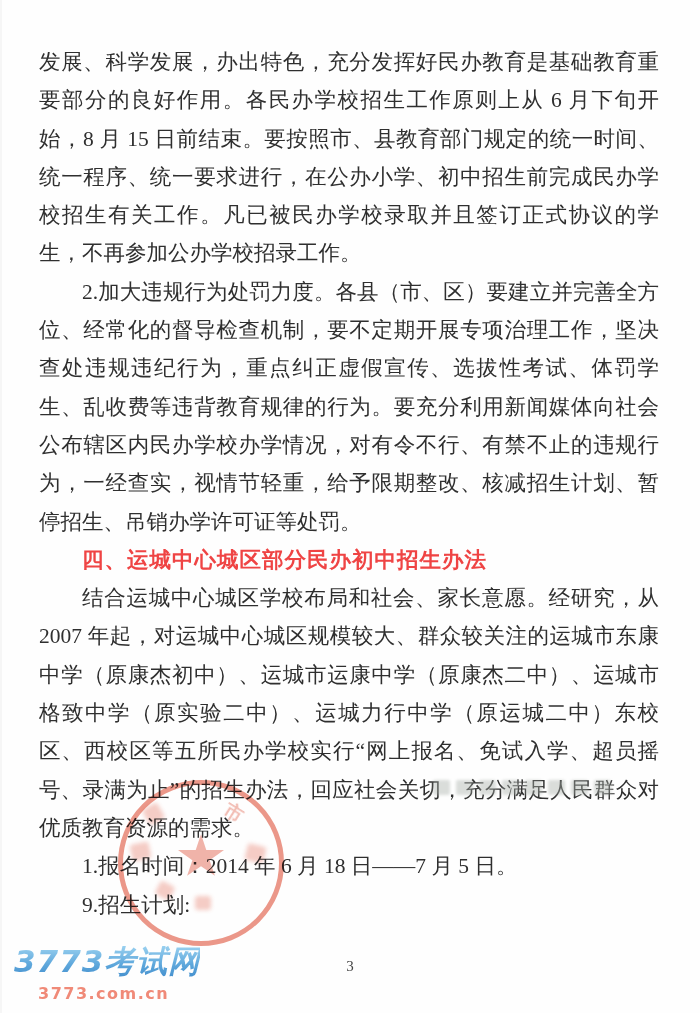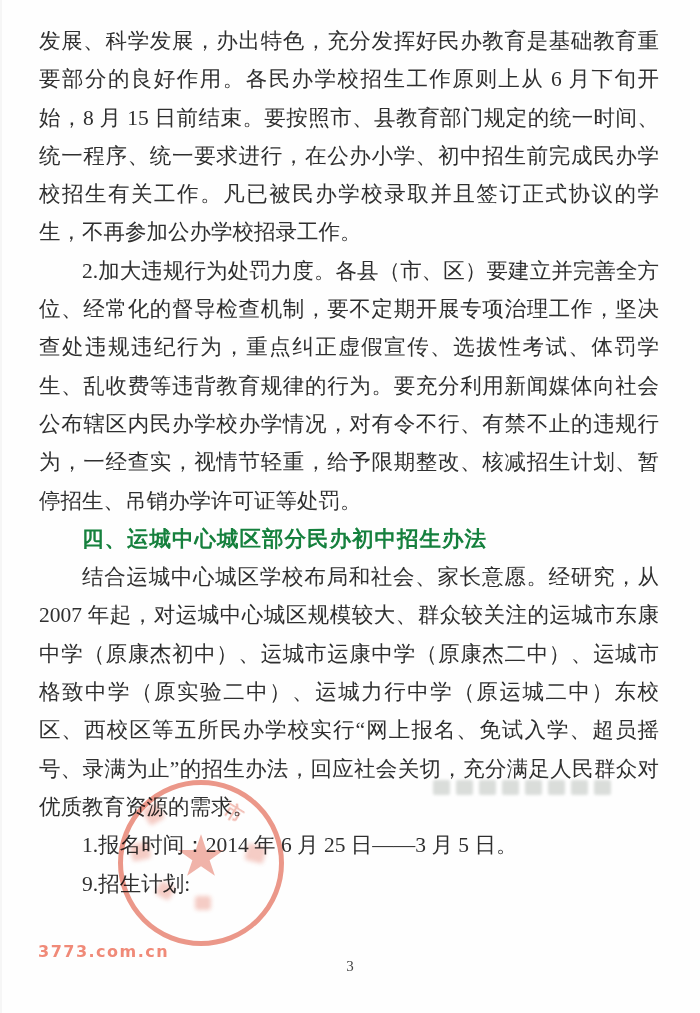--- a/index.html
+++ b/index.html
@@ -26,25 +26,25 @@
   }
   .doc {
     position: absolute;
     left: 39px; top: 22px; width: 620px;
     font-size: 21.5px;
     line-height: 38.3px;
     color: var(--ink);
     text-align: justify;
   }
   .para { text-indent: 2em; margin: 0; }
-  .para.no-indent { text-indent: 0; }
+  .para.no-indent { text-indent: 0; margin-top: 21px; }
   .para.heading {
     font-family: "Liberation Sans", "DejaVu Sans", sans-serif;
     font-weight: 700;
-    color: #15803d;
+    color: #ef4444;
     letter-spacing: 1px;
   }
   
   .stamp {
     position: absolute;
     left: 118px; top: 780px;
     width: 166px; height: 166px;
     pointer-events: none;
     mix-blend-mode: multiply;
     z-index: 5;
@@ -133,21 +133,21 @@
 </head>
 <body>
 
 <div class="page">
 
   <div class="doc">
     <p class="para no-indent">发展、科学发展，办出特色，充分发挥好民办教育是基础教育重要部分的良好作用。各民办学校招生工作原则上从 6 月下旬开始，8 月 15 日前结束。要按照市、县教育部门规定的统一时间、统一程序、统一要求进行，在公办小学、初中招生前完成民办学校招生有关工作。凡已被民办学校录取并且签订正式协议的学生，不再参加公办学校招录工作。</p>
     <p class="para">2.加大违规行为处罚力度。各县（市、区）要建立并完善全方位、经常化的督导检查机制，要不定期开展专项治理工作，坚决查处违规违纪行为，重点纠正虚假宣传、选拔性考试、体罚学生、乱收费等违背教育规律的行为。要充分利用新闻媒体向社会公布辖区内民办学校办学情况，对有令不行、有禁不止的违规行为，一经查实，视情节轻重，给予限期整改、核减招生计划、暂停招生、吊销办学许可证等处罚。</p>
     <p class="para heading">四、运城中心城区部分民办初中招生办法</p>
     <p class="para">结合运城中心城区学校布局和社会、家长意愿。经研究，从 2007 年起，对运城中心城区规模较大、群众较关注的运城市东康中学（原康杰初中）、运城市运康中学（原康杰二中）、运城市格致中学（原实验二中）、运城力行中学（原运城二中）东校区、西校区等五所民办学校实行“网上报名、免试入学、超员摇号、录满为止”的招生办法，回应社会关切，充分满足人民群众对优质教育资源的需求。</p>
-    <p class="para">1.报名时间：2014 年 6 月 25 日——3 月 5 日。</p>
+    <p class="para">1.报名时间：2014 年 6 月 18 日——7 月 5 日。</p>
     <p class="para">9.招生计划:</p>
   </div>
 
   <div class="bleed">
     <i></i>
       <i></i>
       <i></i>
       <i></i>
       <i></i>
       <i></i>
@@ -160,18 +160,19 @@
     <div class="stamp-star"></div>
     <span class="stamp-glyph g-tr">市</span>
     <span class="stamp-mark m-tl"></span>
     <span class="stamp-mark m-l"></span>
     <span class="stamp-mark m-r"></span>
     <span class="stamp-mark m-bl"></span>
     <span class="stamp-mark m-b"></span>
   </div>
 
   <div class="wm">
+    <div class="wm-name">3773考试网</div>
     <div class="wm-url">3773.com.cn</div>
   </div>
 
   <div class="pageno">3</div>
 
 </div>
 
 </body></html>

